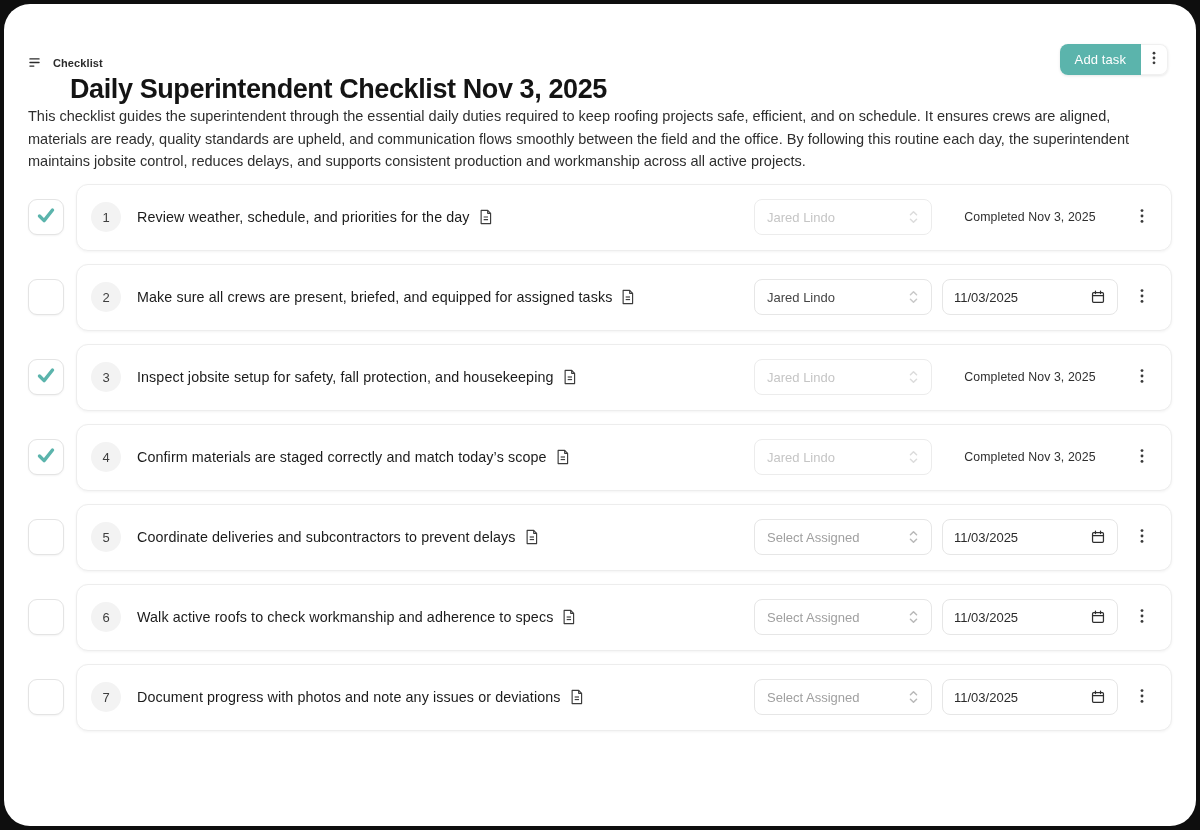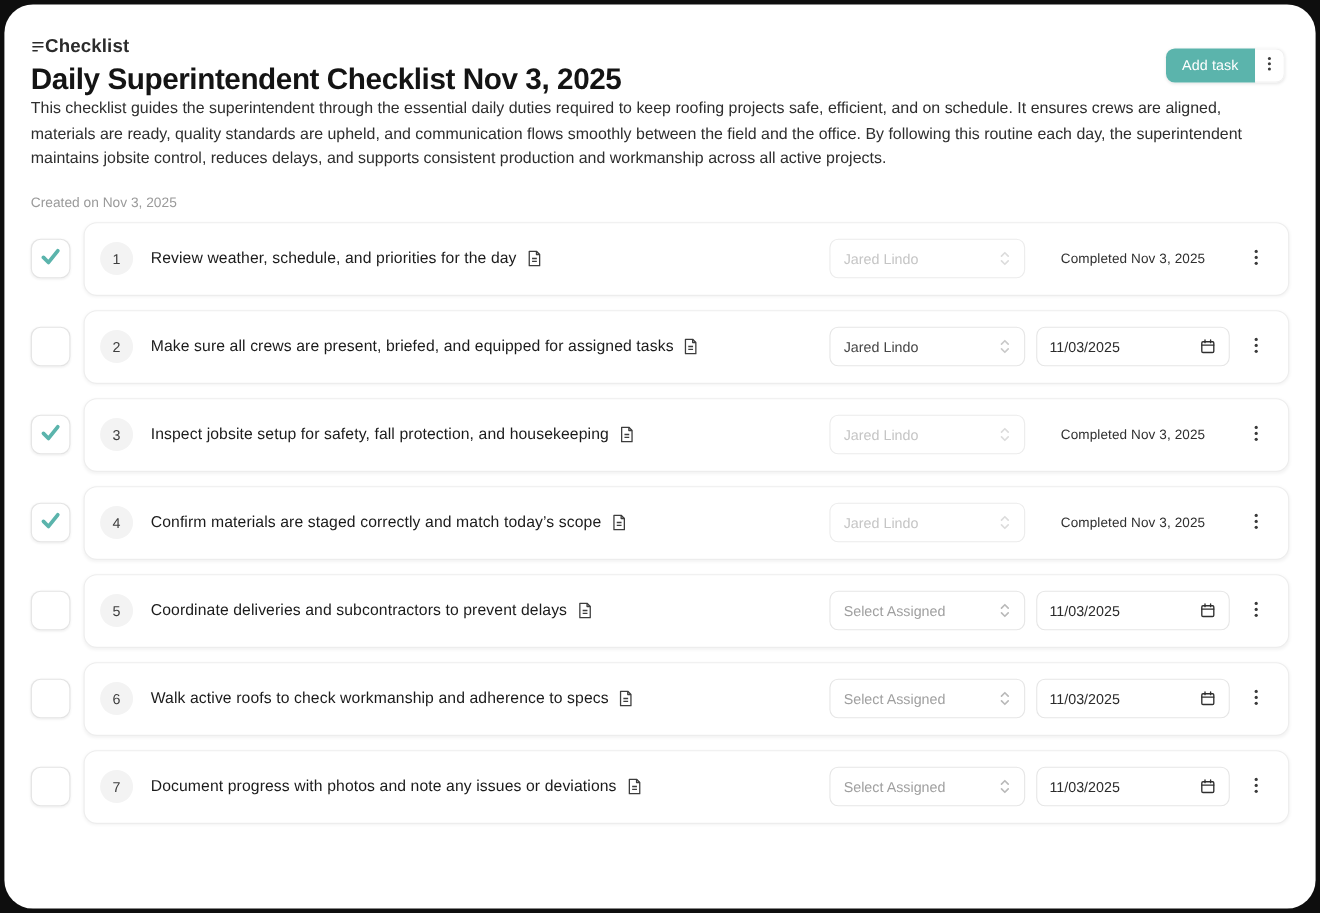--- a/index.html
+++ b/index.html
@@ -3,23 +3,23 @@
 <meta charset="utf-8">
 <style>
   * { margin: 0; padding: 0; box-sizing: border-box; }
   html, body { width: 1200px; height: 830px; background: #0e0e0e; font-family: "Liberation Sans", sans-serif; }
   .screen {
     position: absolute; left: 4px; top: 4px; right: 4px; bottom: 4px;
     background: #ffffff; border-radius: 26px; overflow: hidden;
     padding: 28px 24px 20px 24px;
   }
   
-  .breadcrumb { display: flex; align-items: center; gap: 0; color: #2b2b2b; font-size: 17px; font-weight: 700; letter-spacing: .1px; }
+  .breadcrumb { display: flex; align-items: center; gap: 12px; color: #2b2b2b; font-size: 11px; font-weight: 700; letter-spacing: .1px; margin-top: 24px; }
   .breadcrumb svg { display: block; }
-  .page-title { margin-top: 5px; font-size: 27px; font-weight: 700; color: #141414; letter-spacing: -0.4px; }
+  .page-title { margin-top: 5px; font-size: 27px; font-weight: 700; color: #141414; letter-spacing: -0.4px; margin-left: 42px; }
   .header-actions { position: absolute; top: 40px; right: 28px; display: flex; border-radius: 8px; box-shadow: 0 1px 3px rgba(0,0,0,.10); }
   .btn-add {
     background: var(--accent, #5BB4AC); color: #fff; border: none; cursor: pointer;
     font-family: inherit; font-size: 13px; padding: 0 15px; height: 31px;
     border-radius: 8px 0 0 8px; letter-spacing: .1px;
   }
   .btn-kebab-top {
     width: 27px; height: 31px; background: #fff; border: 1px solid #f0f0f0; border-left: none;
     border-radius: 0 8px 8px 0; cursor: pointer; display: flex; align-items: center; justify-content: center;
   }
@@ -98,21 +98,20 @@
           <circle cx="6" cy="2.2" r="1.4"></circle>
             <circle cx="6" cy="7" r="1.4"></circle>
             <circle cx="6" cy="11.8" r="1.4"></circle>
         </svg>
       </span>
     </button>
   </div>
 
   <p class="description">This checklist guides the superintendent through the essential daily duties required to keep roofing projects safe, efficient, and on schedule. It ensures crews are aligned, materials are ready, quality standards are upheld, and communication flows smoothly between the field and the office. By following this routine each day, the superintendent maintains jobsite control, reduces delays, and supports consistent production and workmanship across all active projects.</p>
 
-  <div class="created">Created on Nov 3, 2025</div>
 
 
   <div class="task-list">
       <div class="task-row">
     <div class="task-checkbox">
       <span>
         <svg width="24" height="24" viewBox="0 0 24 24" fill="none" stroke="#5BB4AC" stroke-width="3.4" stroke-linecap="round" stroke-linejoin="round">
           <path d="M5.5 13 l4.6 4.6 L18.5 7"></path>
         </svg>
       </span>

